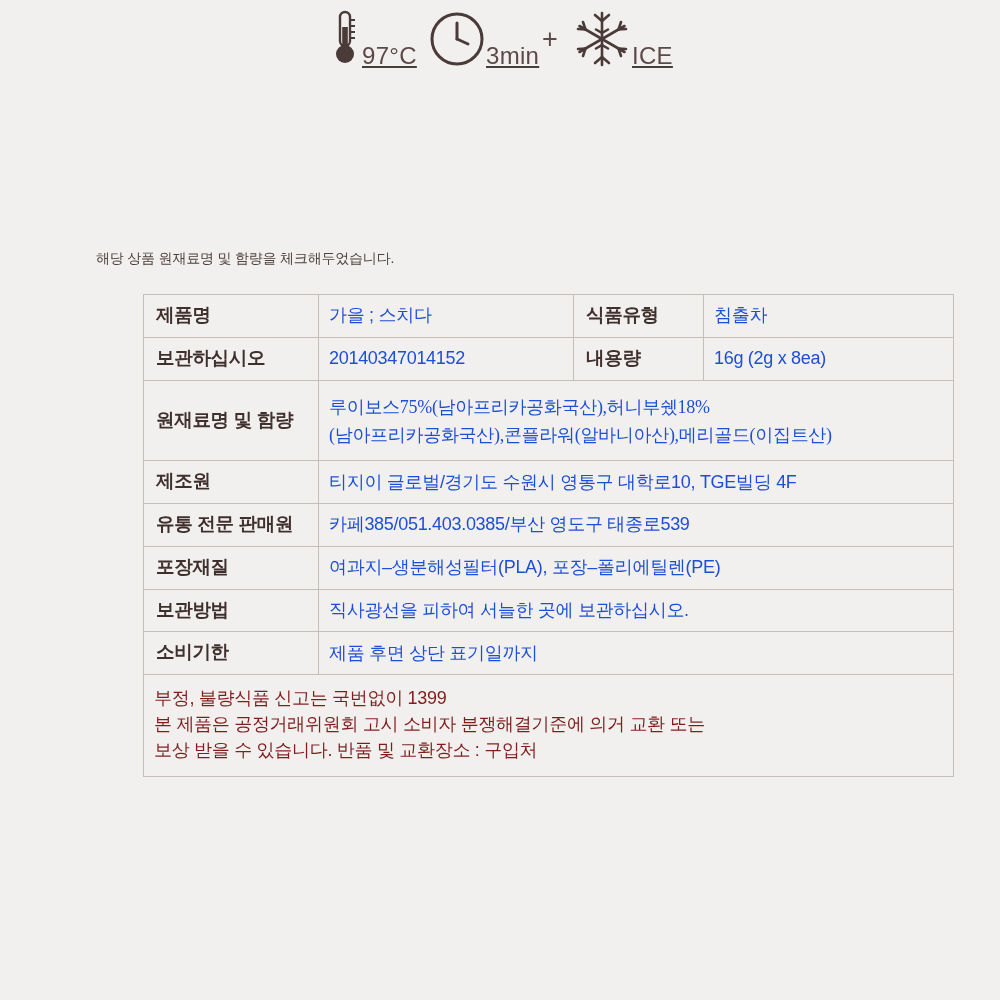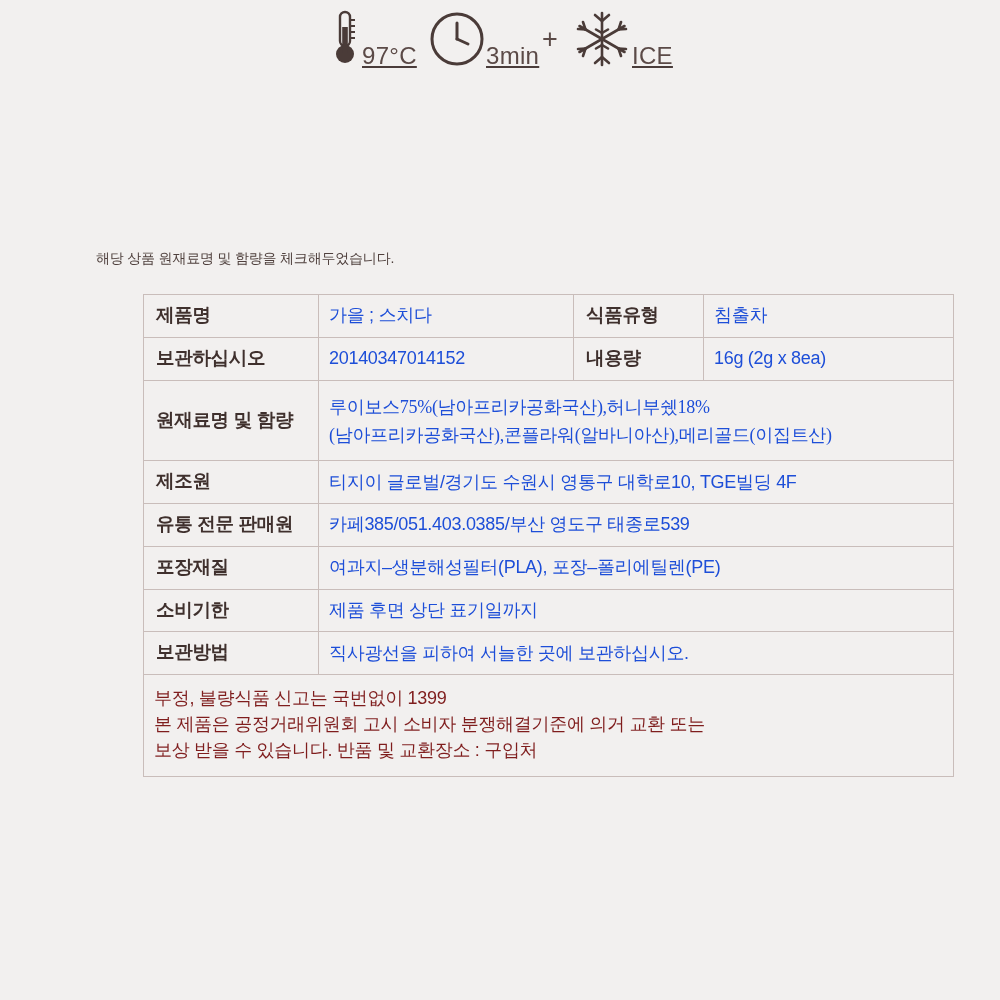--- a/index.html
+++ b/index.html
@@ -226,26 +226,26 @@
     </tr>
     <tr>
       <td class="label nowrap">유통 전문 판매원</td>
       <td class="value" colspan="3">카페385/051.403.0385/부산 영도구 태종로539</td>
     </tr>
     <tr>
       <td class="label">포장재질</td>
       <td class="value" colspan="3">여과지–생분해성필터(PLA), 포장–폴리에틸렌(PE)</td>
     </tr>
     <tr>
+      <td class="label">보관방법</td>
+      <td class="value" colspan="3">직사광선을 피하여 서늘한 곳에 보관하십시오.</td>
+    </tr>
+    <tr>
       <td class="label">소비기한</td>
       <td class="value" colspan="3">제품 후면 상단 표기일까지</td>
-    </tr>
-    <tr>
-      <td class="label">보관방법</td>
-      <td class="value" colspan="3">직사광선을 피하여 서늘한 곳에 보관하십시오.</td>
     </tr>
     <tr>
       <td class="footer-cell" colspan="4">
         <div>부정, 불량식품 신고는 국번없이 1399</div>
         <div>본 제품은 공정거래위원회 고시 소비자 분쟁해결기준에 의거 교환 또는</div>
         <div>보상 받을 수 있습니다. 반품 및 교환장소 : 구입처</div>
       </td>
     </tr>
   </tbody>
 </table>

